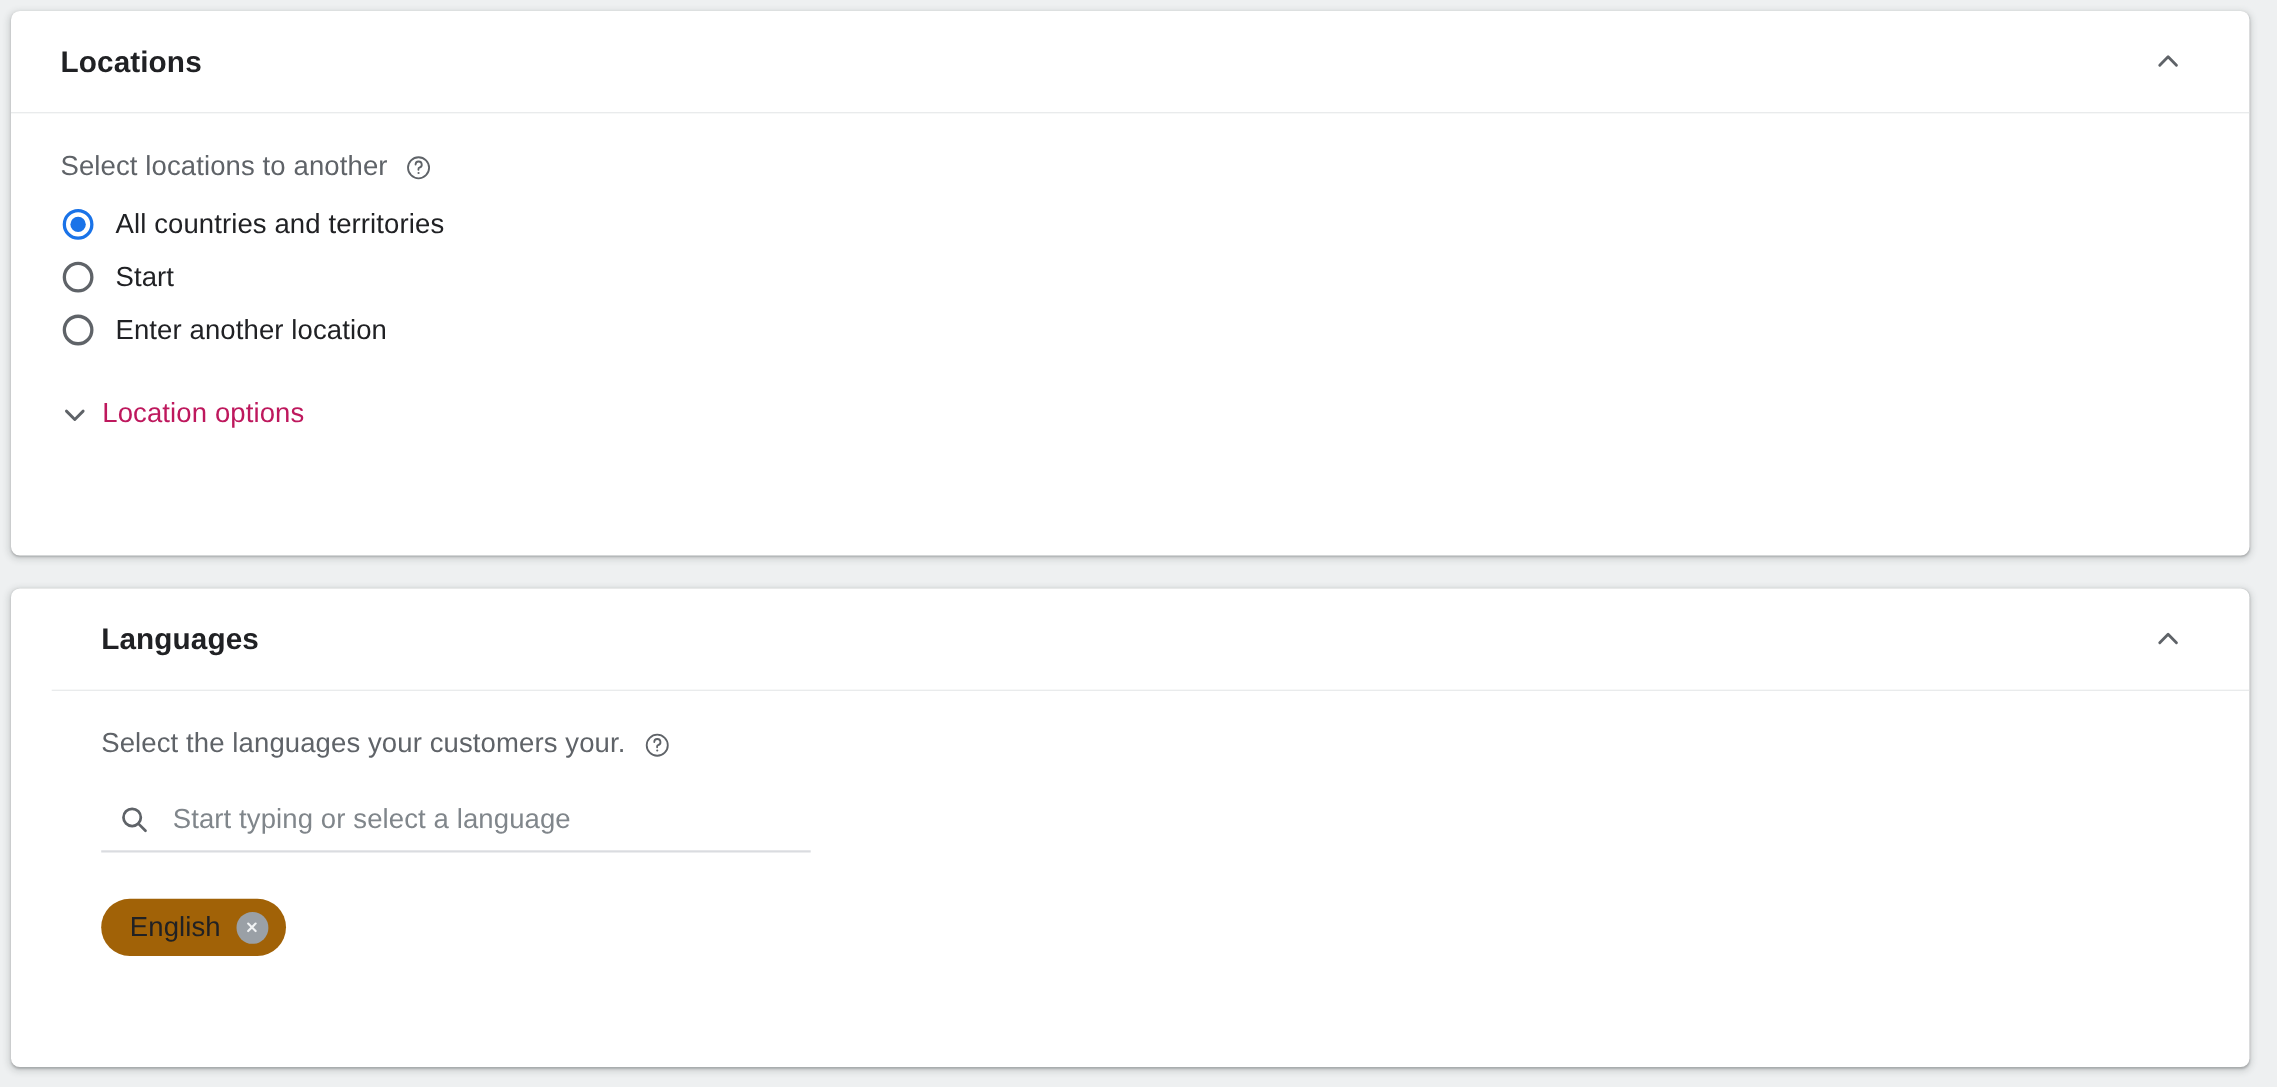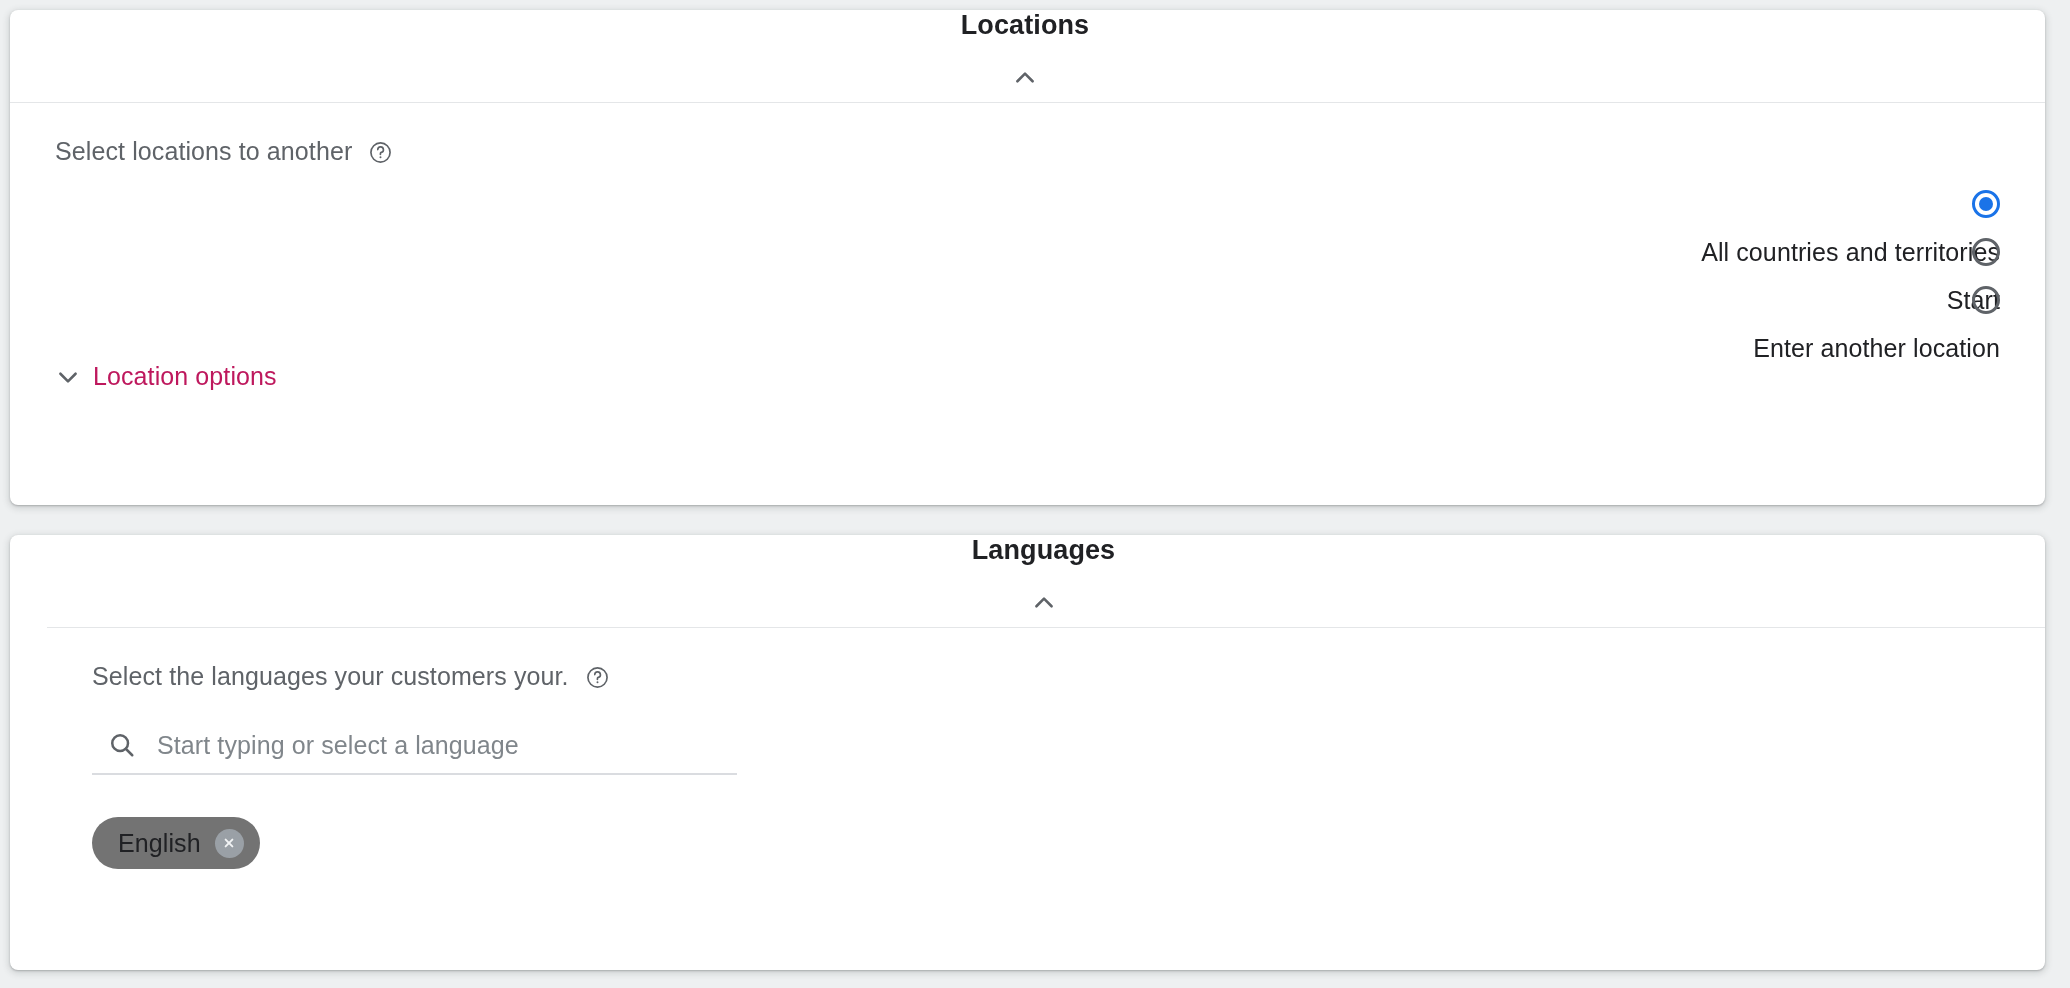--- a/index.html
+++ b/index.html
@@ -36,21 +36,20 @@
 
   
   .card-header {
     height: 93px;
     display: flex;
     align-items: center;
     justify-content: space-between;
     padding: 0 50px 0 45px;
     box-sizing: border-box;
     border-bottom: 1px solid #e4e6e8;
-    flex-direction: column;
   }
   .card-title {
     font-size: 27px;
     font-weight: bold;
     color: #202124;
     letter-spacing: 0.1px;
   }
   .collapse-btn {
     width: 48px;
     height: 48px;
@@ -92,25 +91,24 @@
     top: 1px;
   }
   .help-icon svg { display: block; }
 
   
   .radio-list {
     margin-top: 24px;
   }
   .radio-row {
     display: flex;
-    align-items: flex-end;
+    align-items: flex-start;
     height: 48px;
     gap: 20px;
     cursor: pointer;
-    flex-direction: column;
   }
   .radio {
     width: 28px;
     height: 28px;
     border-radius: 50%;
     box-sizing: border-box;
     flex: none;
     position: relative;
     margin-left: 2px;
   }
@@ -197,21 +195,21 @@
   
   .chip-row {
     margin-top: 42px;
     display: flex;
     gap: 14px;
   }
   .chip {
     display: inline-flex;
     align-items: center;
     gap: 14px;
-    background: #737373;
+    background: #a16207;
     border-radius: 26px;
     height: 52px;
     padding: 0 16px 0 26px;
     cursor: default;
   }
   .chip-label {
     font-size: 25px;
     color: #202124;
     letter-spacing: 0.1px;
   }

